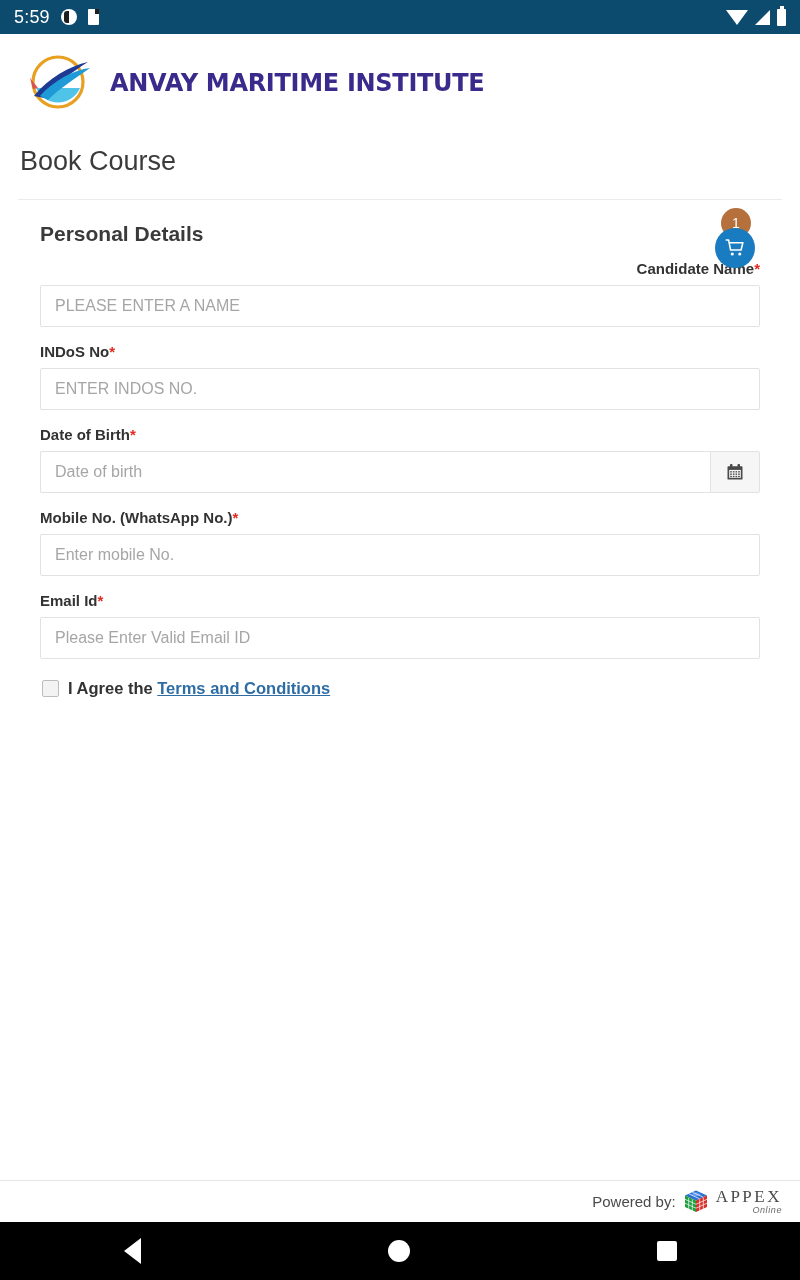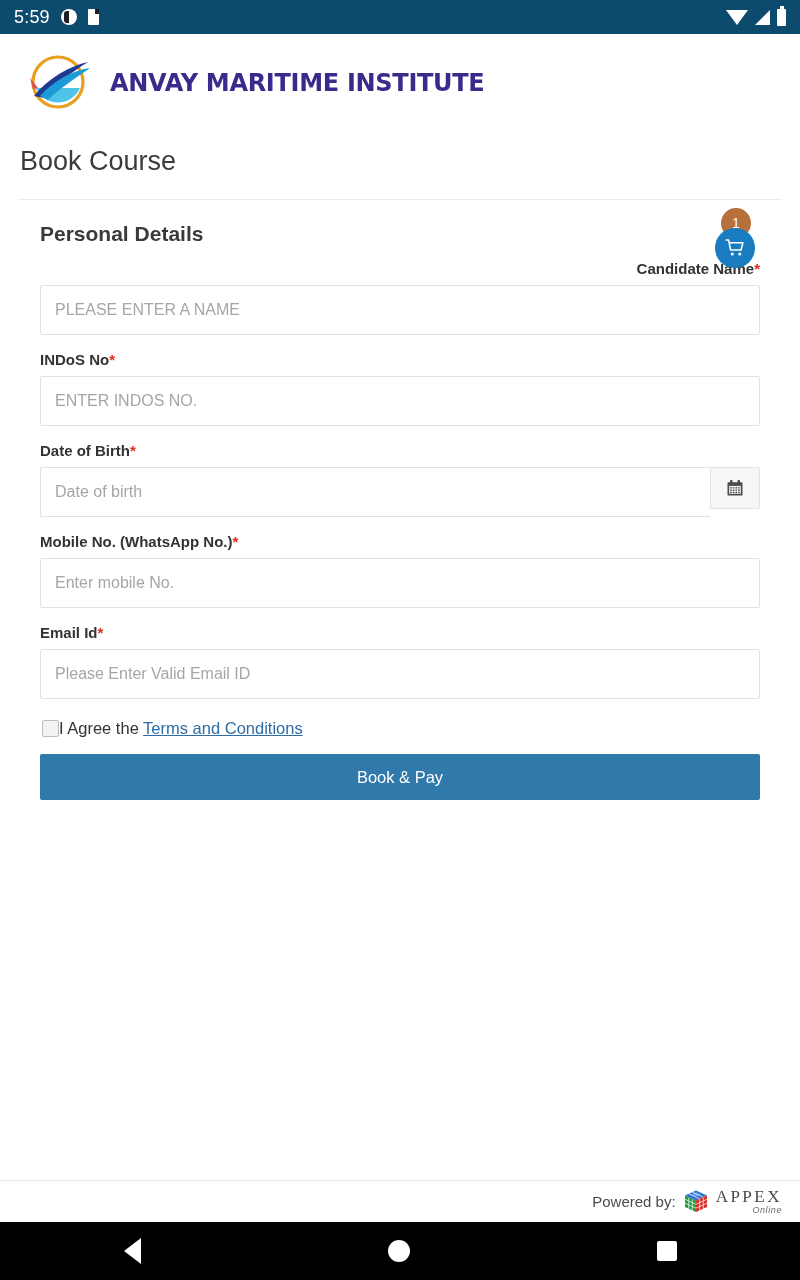--- a/index.html
+++ b/index.html
@@ -65,35 +65,35 @@
   }
 
   
   .form { padding: 6px 40px 0 40px; }
   .field { margin-top: 16px; }
   .field:first-child { margin-top: 8px; }
   .label { font-size:15px; font-weight:bold; color:#333; margin-bottom:8px; display:block; }
   .label.right { text-align:right; }
   .req { color:#e02b20; font-weight:bold; }
   .input {
-    width:100%; height:50px; border:1px solid #e2e2e2; background:#fff;
+    width:100%; height:42px; border:1px solid #e2e2e2; background:#fff;
     padding: 0 14px; font-size:16px; color:#0f172a; font-family:"Liberation Sans", sans-serif;
     border-radius:2px; outline:none;
   }
   .input::placeholder { color:#a6a6a6; }
   .input.upper::placeholder { color:#a6a6a6; }
   .input-group { display:flex; }
   .input-group .input { border-right:none; border-radius:2px 0 0 2px; }
   .cal-btn {
     width:54px; height:42px; border:1px solid #e2e2e2; background:#f6f6f6;
     display:flex; align-items:center; justify-content:center; border-radius:0 2px 2px 0; cursor:pointer;
   }
 
   
-  .agree { display:flex; align-items:center; margin-top:20px; padding-left:2px; }
+  .agree { display:flex; align-items:center; gap:9px; margin-top:20px; padding-left:2px;font-weight:bold; }
   .chk { width:17px; height:17px; border:1px solid #bdbdbd; background:#f3f3f3; border-radius:2px; flex:0 0 17px; }
   .agree-text { font-size:16.5px; color:#333; }
   .agree-link { color:#2e6da4; text-decoration:underline; }
 
   .pay-btn {
     margin-top:16px; width:100%; height:46px; background:#3079ab; color:#fff;
     border:none; font-size:16.5px; font-family:"Liberation Sans", sans-serif; cursor:pointer; border-radius:2px;
   }
 
   .spacer { flex:1 1 auto; }
@@ -216,21 +216,20 @@
       <div class="field">
         <label class="label"><span>Email Id</span><span class="req">*</span></label>
         <input class="input" type="text" placeholder="Please Enter Valid Email ID" style="">
       </div>
 
       <div class="agree">
         <span class="chk"></span>
         <span class="agree-text"><span>I Agree the </span><a class="agree-link" href="#">Terms and Conditions</a></span>
       </div>
 
-      <button class="pay-btn">Book &amp; Pay</button>
     </div>
 
     <div class="spacer"></div>
 
     <div class="footer">
       <span class="pw-text">Powered by:</span>
       <span class="cube">
         <svg width="26" height="26" viewBox="0 0 26 26">
           <g>
             <polygon points="13,1.5 24,6.5 13,11.5 2,6.5" fill="#2f6fd0"></polygon>

